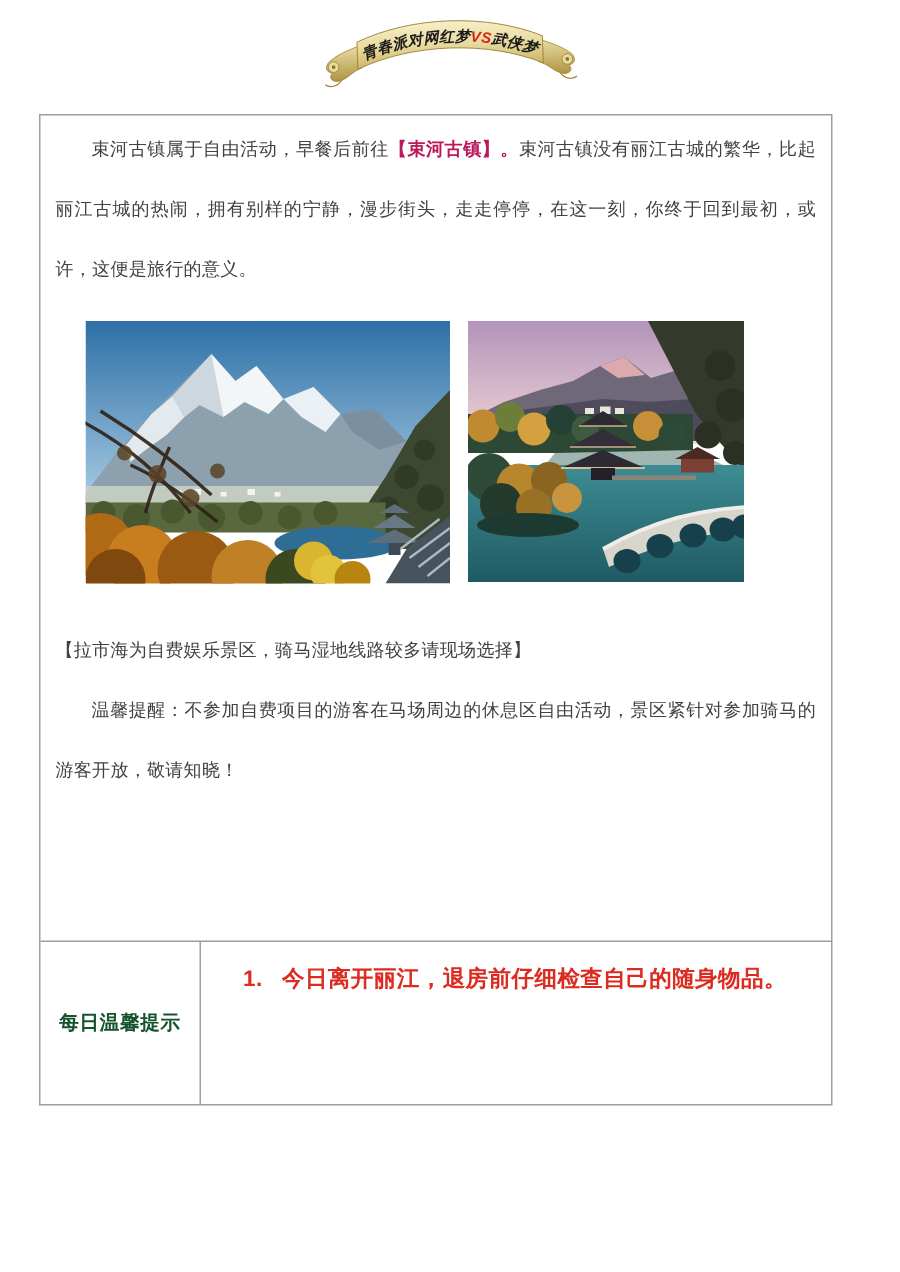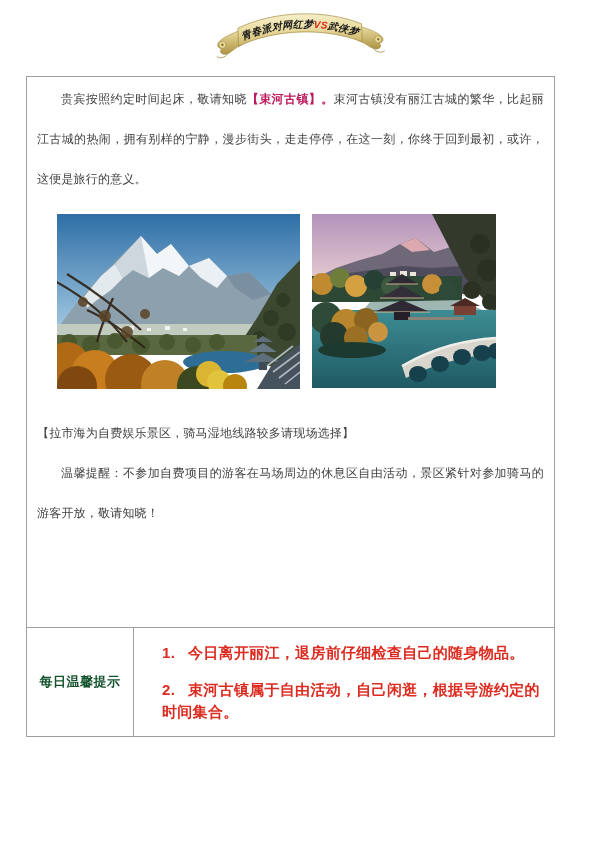--- a/index.html
+++ b/index.html
@@ -79,21 +79,21 @@
         <textPath href="#txtarc" xlink:href="#txtarc" startOffset="50%" text-anchor="middle">
           <tspan fill="#1c1c1c">青春派对网红梦</tspan><tspan fill="#D5281B">VS</tspan><tspan fill="#1c1c1c">武侠梦</tspan>
         </textPath>
       </text>
     </svg>
   </div>
 
   <div class="doc-box">
     <div class="doc-content">
 
-      <p class="para indent"><span>贵宾按照约定时间起床，敬请知晓</span><span class="hl">【束河古镇】。</span><span>束河古镇没有丽江古城的繁华，比起丽江古城的热闹，拥有别样的宁静，漫步街头，走走停停，在这一刻，你终于回到最初，或许，这便是旅行的意义。</span></p>
+      <p class="para indent"><span>束河古镇属于自由活动，早餐后前往</span><span class="hl">【束河古镇】。</span><span>束河古镇没有丽江古城的繁华，比起丽江古城的热闹，拥有别样的宁静，漫步街头，走走停停，在这一刻，你终于回到最初，或许，这便是旅行的意义。</span></p>
 
 
       <div class="photo-row">
         
         <svg class="photo" viewBox="0 0 243 175" width="243" height="175" xmlns="http://www.w3.org/2000/svg">
           <defs>
             <linearGradient id="skyL" x1="0" y1="0" x2="0" y2="1">
                 <stop offset="0" stop-color="#2E6FA6"></stop>
                 <stop offset="1" stop-color="#A8CCE4"></stop>
               </linearGradient>
@@ -240,18 +240,17 @@
       </div>
 
       <p class="para note-line">【拉市海为自费娱乐景区，骑马湿地线路较多请现场选择】</p>
       <p class="para indent">温馨提醒：不参加自费项目的游客在马场周边的休息区自由活动，景区紧针对参加骑马的游客开放，敬请知晓！</p>
     </div>
 
     <div class="tips-row">
       <div class="tips-header-cell">每日温馨提示</div>
       <div class="tips-list">
         <div class="tip-item"><span class="tip-num">1.</span><span>今日离开丽江，退房前仔细检查自己的随身物品。</span></div>
-        <div class="tip-item"><span class="tip-num">2.</span><span>束河古镇属于自由活动，自己闲逛，根据导游约定的时间集合。</span></div>
       </div>
     </div>
   </div>
 
 </div>
 
 </body></html>

